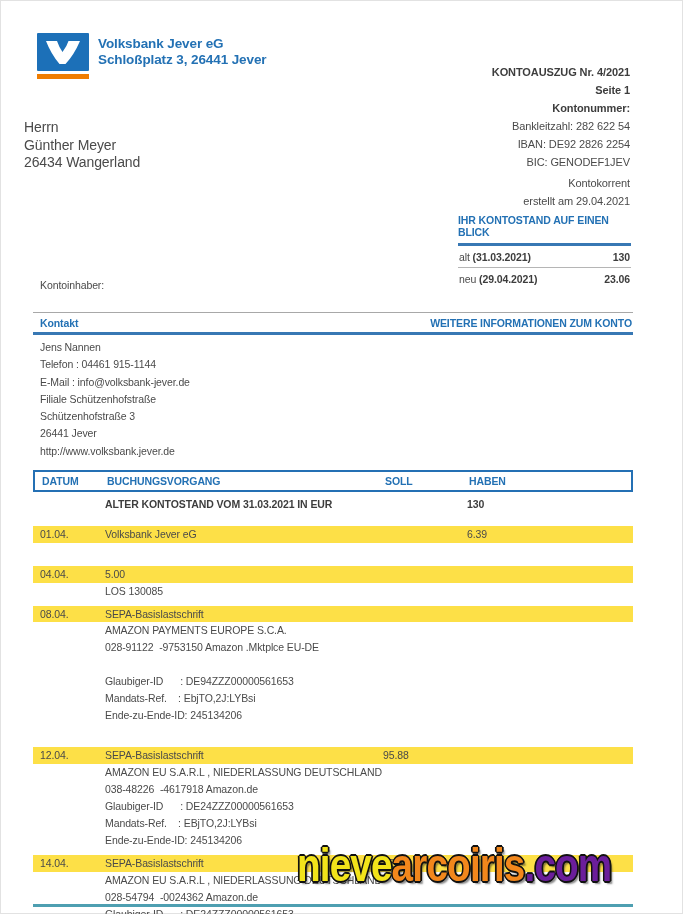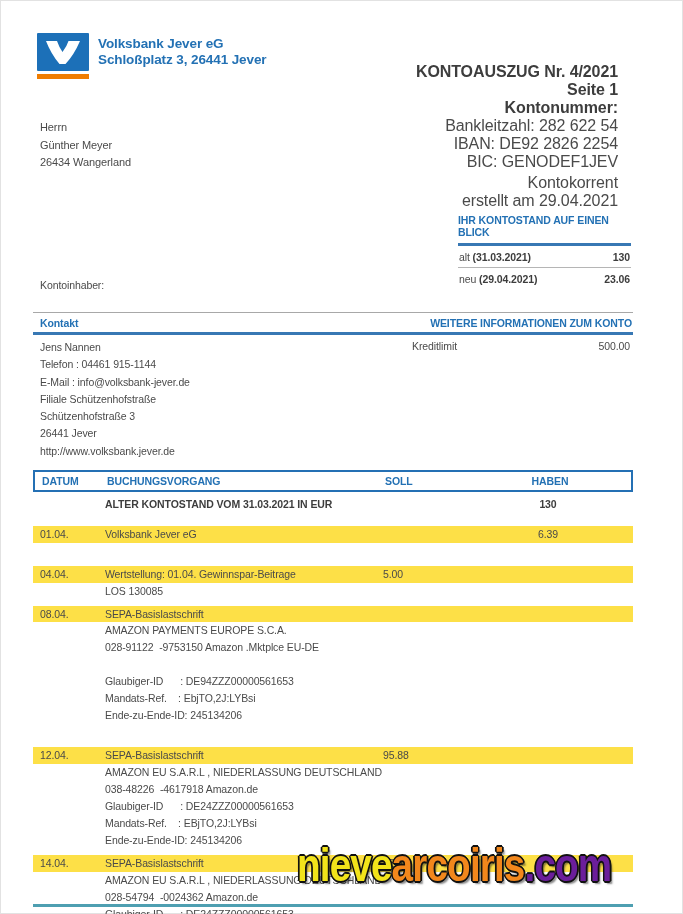--- a/index.html
+++ b/index.html
@@ -2,24 +2,24 @@
 <html><head>
 <meta charset="utf-8">
 <style>
   html,body{margin:0;padding:0;background:#fff;}
   .page{position:relative;width:683px;height:914px;background:#fff;overflow:hidden;
         font-family:"Liberation Sans",sans-serif;color:#404040;
         box-shadow:inset 0 0 0 1px #e2e2e2;letter-spacing:-0.1px;}
   
   .brand{position:absolute;left:37px;top:33px;display:flex;align-items:flex-start;gap:9px;}
   .brand-text{padding-top:3px;font-weight:bold;font-size:13.5px;line-height:16px;color:#2371b4;}
-  .right-head{position:absolute;right:65px;top:63px;text-align:right;font-size:16px;line-height:18px;color:#4a4a4a;}
+  .right-head{position:absolute;right:53px;top:63px;text-align:right;font-size:11px;line-height:18px;color:#4a4a4a;}
   .right-head .b{font-weight:bold;color:#3d3d3d;}
   .right-head .sp{margin-top:3px;}
-  .address{position:absolute;left:40px;top:119px;font-size:11px;line-height:17.5px;color:#4a4a4a;}
+  .address{position:absolute;left:24px;top:119px;font-size:14px;line-height:17.5px;color:#4a4a4a;}
   
   .balance{position:absolute;left:458px;top:214px;width:173px;font-size:10.5px;color:#4a4a4a;}
   .balance .bal-title{color:#2371b4;font-weight:bold;padding-bottom:5px;border-bottom:3px solid #3878b4;}
   .bal-row{display:flex;justify-content:space-between;padding:5px 1px 4px 1px;}
   .bal-row.first{border-bottom:1px solid #b5b5b5;}
   .bal-row .val{font-weight:bold;color:#3d3d3d;}
   .bal-row .date{font-weight:bold;color:#3d3d3d;}
   
   .main{position:absolute;left:33px;top:277px;width:600px;font-size:10.5px;color:#4a4a4a;}
   .owner{padding-left:7px;line-height:16px;margin-bottom:19px;}
@@ -32,21 +32,21 @@
   
   .table{margin-top:10px;}
   .thead{display:grid;grid-template-columns:72px 278px 84px 166px;
          border:2px solid #2470b4;color:#2371b4;font-weight:bold;
          padding:2px 0;margin-bottom:4px;}
   .thead .cell{line-height:14px;}
   .row{display:grid;grid-template-columns:72px 278px 84px 166px;}
   .cell{line-height:16.8px;}
   .cell.date{padding-left:7px;}
   .cell.soll{text-align:left;}
-  .cell.haben{text-align:center;padding-right:4px;}
+  .cell.haben{text-align:left;padding-right:4px;}
   .opening{font-weight:bold;color:#3d3d3d;margin-bottom:13px;}
   .opening .cell{line-height:17px;}
   .txn{margin-bottom:6px;}
   .title-row{background:#fde047;}
   .detail-row{min-height:17px;}
   .pre{white-space:pre-wrap;}
   
   .bottom-line{position:absolute;left:33px;top:904px;width:600px;height:3px;background:#4e9fb1;}
   .watermark{position:absolute;left:297px;top:838px;font-size:46px;font-weight:bold;
              letter-spacing:-1px;transform:scaleX(0.84);transform-origin:left top;white-space:nowrap;
@@ -114,24 +114,20 @@
     <div class="columns">
       <div class="contact-col">
         <div>Jens Nannen</div>
         <div>Telefon : 04461 915-1144</div>
         <div>E-Mail : info@volksbank-jever.de</div>
         <div>Filiale Schützenhofstraße</div>
         <div>Schützenhofstraße 3</div>
         <div>26441 Jever</div>
         <div>http://www.volksbank.jever.de</div>
       </div>
-      <div class="credit-col">
-        <span>Kreditlimit</span>
-        <span>500.00</span>
-      </div>
     </div>
 
     <div class="table">
       <div class="thead">
         <div class="cell date">DATUM</div>
         <div class="cell">BUCHUNGSVORGANG</div>
         <div class="cell soll">SOLL</div>
         <div class="cell haben">HABEN</div>
       </div>
 
@@ -154,21 +150,20 @@
               <div class="cell date"></div>
               <div class="cell desc pre"></div>
               <div class="cell soll"></div>
               <div class="cell haben"></div>
             </div>
           </div>
 
   <div class="txn">
     <div class="row title-row">
       <div class="cell date t-date">04.04.</div>
-      <div class="cell t-title">Wertstellung: 01.04. Gewinnspar-Beitrage</div>
       <div class="cell soll t-soll">5.00</div>
       <div class="cell haben t-haben"></div>
     </div>
   <div class="row detail-row">
               <div class="cell date"></div>
               <div class="cell desc pre">LOS 130085</div>
               <div class="cell soll"></div>
               <div class="cell haben"></div>
             </div>
           </div>

